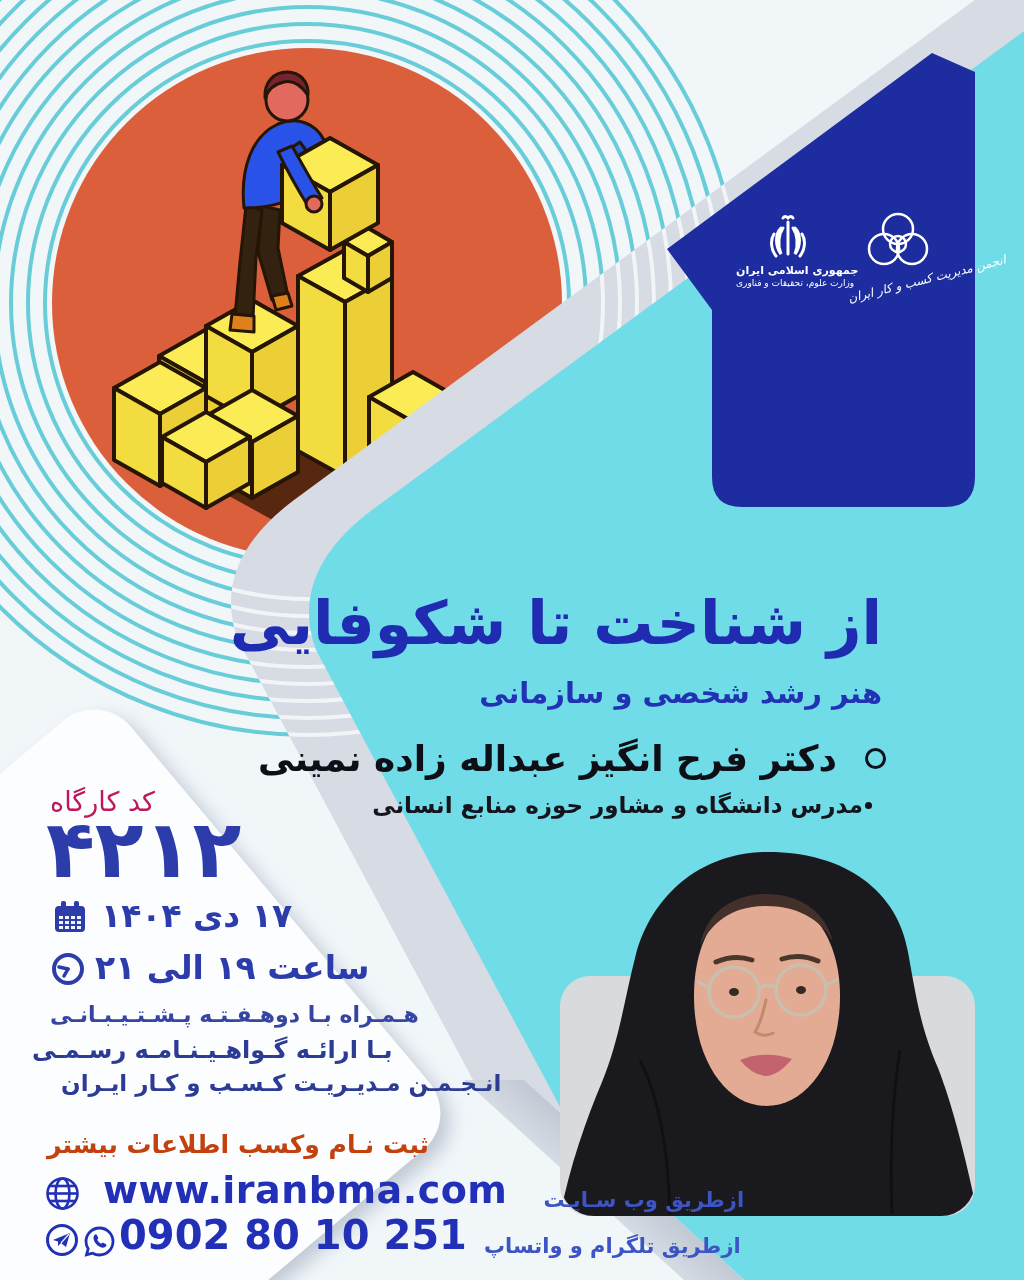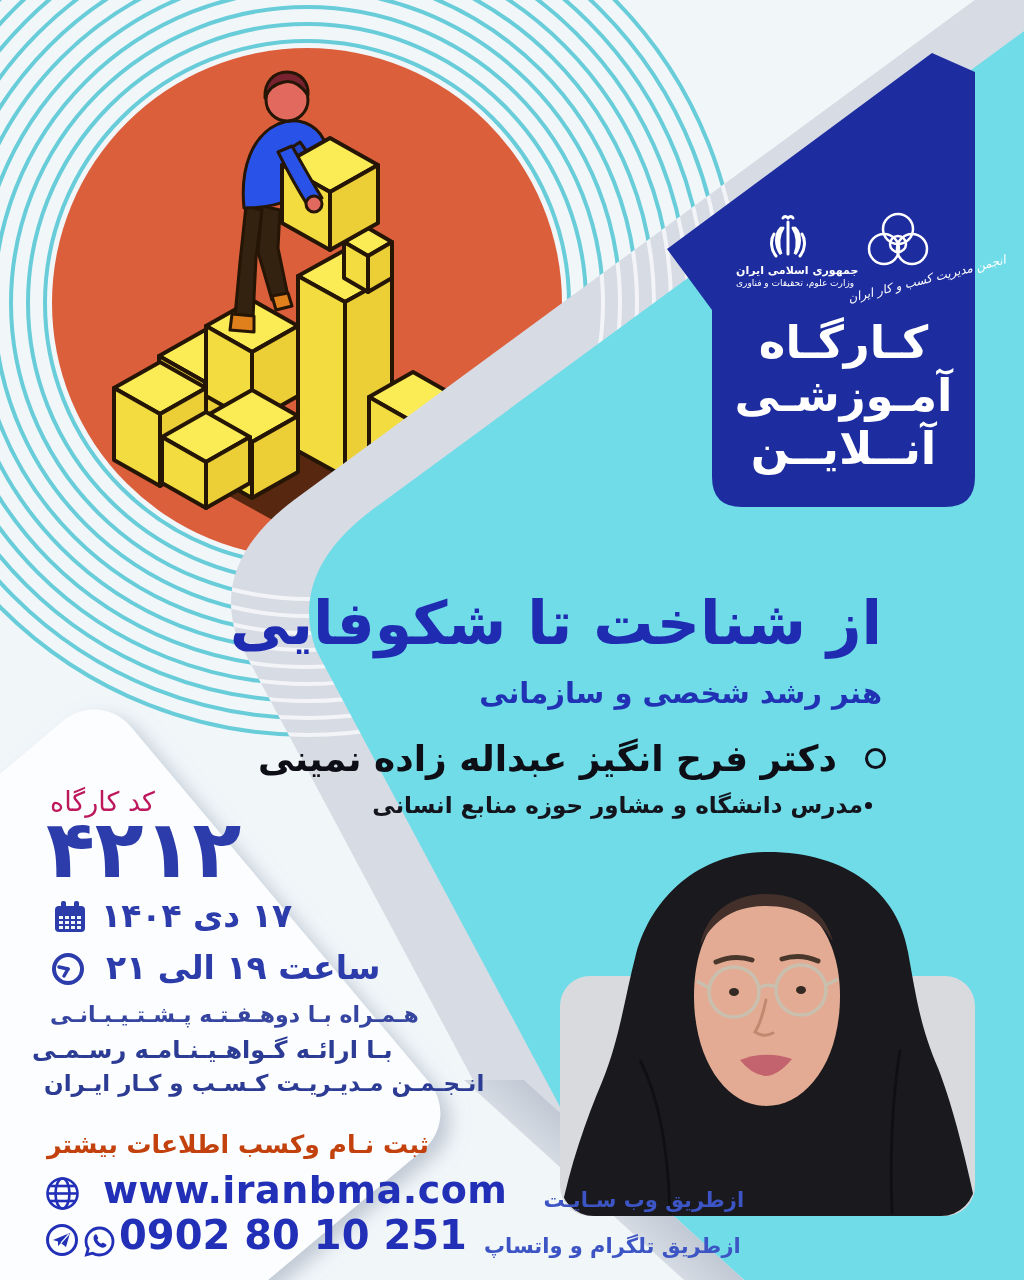--- a/index.html
+++ b/index.html
@@ -34,25 +34,25 @@
   .bullet-circle{width:15px;height:15px;border:3px solid #10101a;border-radius:50%;flex:0 0 auto;}
   .speaker-role-row{left:420px;top:792px;width:452px;direction:rtl;display:flex;
     align-items:center;gap:2px;}
   .speaker-role{font-size:23px;font-weight:600;color:#14141d;white-space:nowrap;}
   .bullet-dot{width:7px;height:7px;background:#10101a;border-radius:50%;flex:0 0 auto;}
 
   
   .code-label{left:50px;top:786px;font-size:27px;font-weight:500;color:#be185d;}
   .code-value{left:46px;top:808px;font-size:80px;font-weight:bold;color:#2c3cab;line-height:1.05;}
   .date-row{left:52px;top:896px;gap:13px;}
-  .time-row{left:50px;top:948px;gap:20px;}
+  .time-row{left:50px;top:948px;gap:9px;}
   .dt-text{font-size:33px;font-weight:bold;color:#2c3cab;white-space:nowrap;}
   .support-line{left:50px;top:1002px;font-size:22px;font-weight:600;color:#36459f;white-space:nowrap;}
   .cert-line{left:32px;top:1036px;font-size:24px;font-weight:bold;color:#2c3b94;white-space:nowrap;}
-  .assoc-line{left:44px;top:1070px;font-size:23px;font-weight:bold;color:#2c3b94;white-space:nowrap;}
+  .assoc-line{left:61px;top:1070px;font-size:23px;font-weight:bold;color:#2c3b94;white-space:nowrap;}
 
   
   .contact-header{left:47px;top:1130px;font-size:25px;font-weight:bold;color:#c2410c;white-space:nowrap;}
   .website-row{left:44px;top:1168px;gap:22px;}
   .phone-row{left:44px;top:1212px;gap:3px;}
   .site-text{font-size:38px;font-weight:bold;color:#2230b8;white-space:nowrap;letter-spacing:.5px;}
   .phone-text{font-size:40px;font-weight:bold;color:#2230b8;white-space:nowrap;}
   .row-label{font-size:21px;font-weight:600;color:#3d55c4;white-space:nowrap;margin-right:4px;margin-left:14px;}
 </style>
 </head>
@@ -225,25 +225,20 @@
       <g stroke="#ffffff" stroke-width="2.5" fill="none">
         <circle cx="31" cy="17" r="15"></circle>
         <circle cx="17" cy="37" r="15"></circle>
         <circle cx="45" cy="37" r="15"></circle>
         <circle cx="31" cy="32" r="8"></circle>
       </g>
     </svg>
     <div class="bma-script rtl">انجمن مدیریت کسب و کار ایران</div>
   </div>
 
-  <div class="abs badge-title rtl">
-    <div>کـارگـاه</div>
-    <div>آمـوزشـی</div>
-    <div>آنــلایــن</div>
-  </div>
 
   <div class="abs hero-title rtl">از شناخت تا شکوفایی</div>
   <div class="abs hero-subtitle rtl">هنر رشد شخصی و سازمانی</div>
 
   <div class="abs speaker-row">
     <span class="bullet-circle"></span>
     <span class="speaker-name">دکتر فرح انگیز عبداله زاده نمینی</span>
   </div>
   <div class="abs speaker-role-row">
     <span class="bullet-dot"></span>

